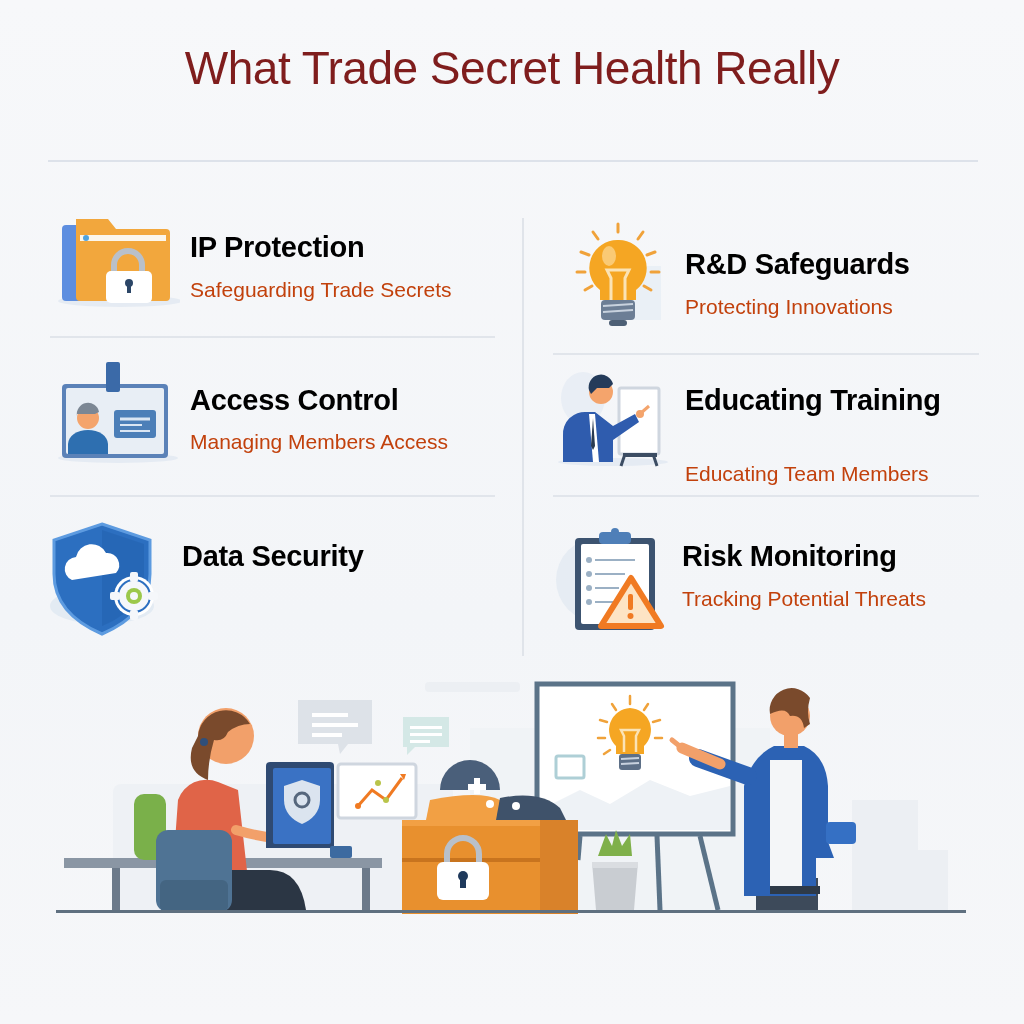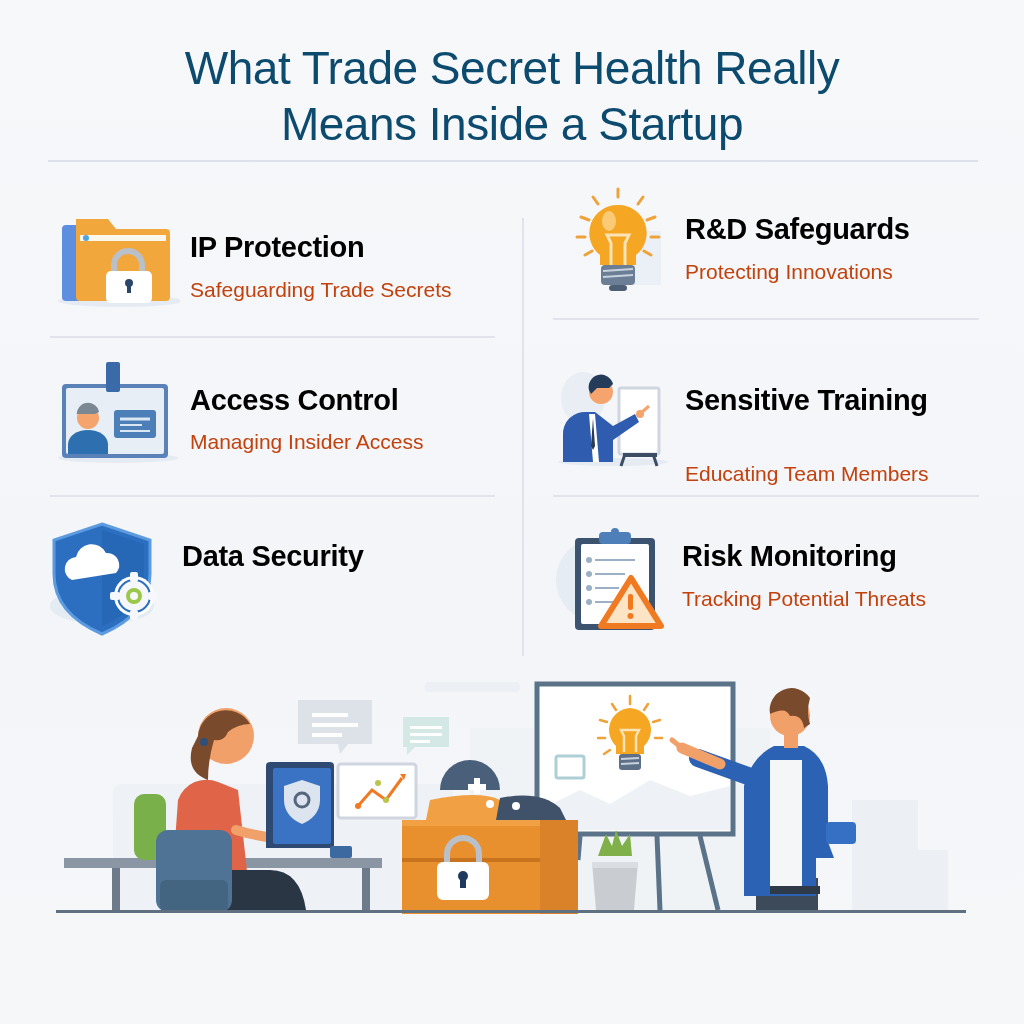--- a/index.html
+++ b/index.html
@@ -4,21 +4,21 @@
   <style>
     * { box-sizing: border-box; margin: 0; padding: 0; }
     html, body { width: 1024px; height: 1024px; overflow: hidden; }
     body {
       background: linear-gradient(180deg, #f7f8fa 0%, #f3f5f8 60%, #f6f7f9 100%);
       font-family: "Liberation Sans", "DejaVu Sans", sans-serif;
       position: relative;
     }
     .title {
       position: absolute; left: 0; top: 40px; width: 1024px;
-      text-align: center; color: #0c4a6e; font-weight: 400;
+      text-align: center; color: #7f1d1d; font-weight: 400;
       font-size: 46px; line-height: 56px; letter-spacing: -0.5px;
     }
     .title span { display: block; }
     .hr-top {
       position: absolute; left: 48px; top: 160px; width: 930px; height: 2px;
       background: #dde2ea;
     }
     .vdiv {
       position: absolute; left: 522px; top: 218px; width: 2px; height: 438px;
       background: #e0e4ea;
@@ -39,21 +39,20 @@
     .card .hr {
       position: absolute; height: 2px; background: #e1e5eb;
     }
     .scene { position: absolute; left: 0; top: 660px; width: 1024px; height: 290px; }
   </style>
 </head>
 <body>
 
 <h1 class="title">
   <span>What Trade Secret Health Really</span>
-  <span>Means Inside a Startup</span>
 </h1>
 <div class="hr-top"></div>
 <div class="vdiv"></div>
 
 <div class="card" style="left:50px; top:205px; width:445px;">
   <svg class="icon" viewBox="0 0 130 110" style="left:0;top:0;width:130px;height:110px;">
     <ellipse cx="70" cy="96" rx="62" ry="6" fill="#e5ebf3"></ellipse>
     <rect x="12" y="20" width="26" height="76" rx="4" fill="#5d8ee0"></rect>
     <path d="M26 14 h32 l8 10 h50 a4 4 0 0 1 4 4 v64 a4 4 0 0 1 -4 4 h-86 a4 4 0 0 1 -4 -4 z" fill="#f2a73d"></path>
     <rect x="30" y="30" width="86" height="6" fill="#fbf6ec"></rect>
@@ -61,21 +60,21 @@
     <path d="M64 70 v-10 a14 14 0 0 1 28 0 v10" fill="none" stroke="#b9c0c9" stroke-width="6"></path>
     <rect x="56" y="66" width="46" height="32" rx="5" fill="#ffffff"></rect>
     <circle cx="79" cy="78" r="4" fill="#2c4667"></circle>
     <rect x="77" y="79" width="4" height="9" fill="#2c4667"></rect>
   </svg>
   <div class="head" style="left:140px;top:26px;">IP Protection</div>
   <div class="sub" style="left:140px;top:73px;">Safeguarding Trade Secrets</div>
   <div class="hr" style="left:0;top:131px;width:445px;"></div>
 </div>
 
-<div class="card" style="left:553px; top:187px; width:426px;">
+<div class="card" style="left:553px; top:222px; width:426px;">
   <svg class="icon" viewBox="0 0 130 110" style="left:0;top:0;width:130px;height:110px;">
     <rect x="78" y="44" width="30" height="54" fill="#eaf0f6"></rect>
     <g stroke="#f0a23a" stroke-width="3" stroke-linecap="round">
       <line x1="65" y1="2" x2="65" y2="10"></line>
       <line x1="40" y1="10" x2="45" y2="17"></line>
       <line x1="90" y1="10" x2="85" y2="17"></line>
       <line x1="28" y1="30" x2="36" y2="33"></line>
       <line x1="102" y1="30" x2="94" y2="33"></line>
       <line x1="24" y1="50" x2="32" y2="50"></line>
       <line x1="106" y1="50" x2="98" y2="50"></line>
@@ -103,41 +102,41 @@
     <rect x="56" y="4" width="14" height="30" rx="2" fill="#3b6aa8"></rect>
     <circle cx="38" cy="60" r="11" fill="#f4a46c"></circle>
     <path d="M27 58 a11 11 0 0 1 22 -4 l-4 2 h-18 z" fill="#7c8794"></path>
     <path d="M18 96 v-10 a20 14 0 0 1 40 0 v10 z" fill="#2e6fb0"></path>
     <rect x="64" y="52" width="42" height="28" rx="3" fill="#4c7fb8"></rect>
     <line x1="70" y1="61" x2="100" y2="61" stroke="#dbe6f3" stroke-width="3"></line>
     <line x1="70" y1="67" x2="92" y2="67" stroke="#dbe6f3" stroke-width="2"></line>
     <line x1="70" y1="73" x2="100" y2="73" stroke="#dbe6f3" stroke-width="2"></line>
   </svg>
   <div class="head" style="left:140px;top:26px;">Access Control</div>
-  <div class="sub" style="left:140px;top:72px;">Managing Insider Access</div>
+  <div class="sub" style="left:140px;top:72px;">Managing Members Access</div>
   <div class="hr" style="left:0;top:137px;width:445px;"></div>
 </div>
 
 <div class="card" style="left:553px; top:358px; width:426px;">
   <svg class="icon" viewBox="0 0 130 110" style="left:0;top:0;width:130px;height:110px;">
     <ellipse cx="30" cy="40" rx="22" ry="26" fill="#e9eef5"></ellipse>
     <ellipse cx="60" cy="104" rx="55" ry="4" fill="#e5ebf3"></ellipse>
     <rect x="66" y="30" width="40" height="66" rx="2" fill="#ffffff" stroke="#cfd6df" stroke-width="3"></rect>
     <line x1="72" y1="96" x2="68" y2="108" stroke="#3c4d63" stroke-width="3"></line>
     <line x1="100" y1="96" x2="104" y2="108" stroke="#3c4d63" stroke-width="3"></line>
     <rect x="70" y="95" width="34" height="4" fill="#3c4d63"></rect>
     <path d="M10 104 v-26 a22 22 0 0 1 24 -24 h8 l18 14 l22 -12 l4 8 l-26 18 v22 z" fill="#2f5cae"></path>
     <path d="M36 56 l6 0 l4 48 l-6 0 z" fill="#ffffff"></path>
     <path d="M40 60 l2 28 l-2 4 l-2 -4 z" fill="#2a3b52"></path>
     <circle cx="48" cy="34" r="12" fill="#f4a46c"></circle>
     <path d="M36 32 a12 12 0 0 1 24 -6 l-4 4 h-12 l-6 6 z" fill="#243b5a"></path>
     <circle cx="87" cy="56" r="4" fill="#f4a46c"></circle>
     <line x1="88" y1="55" x2="96" y2="48" stroke="#f4a46c" stroke-width="3"></line>
   </svg>
-  <div class="head" style="left:132px;top:26px;">Sensitive Training</div>
+  <div class="head" style="left:132px;top:26px;">Educating Training</div>
   <div class="sub" style="left:132px;top:72px;margin-top:32px;">Educating Team Members</div>
   <div class="hr" style="left:0;top:137px;width:426px;"></div>
 </div>
 
 <div class="card" style="left:42px; top:518px; width:460px;">
   <svg class="icon" viewBox="0 0 130 120" style="left:0;top:0;width:130px;height:120px;">
     <ellipse cx="60" cy="88" rx="52" ry="18" fill="#e3ebf3"></ellipse>
     <path d="M60 6 l48 16 v34 c0 30 -20 48 -48 60 c-28 -12 -48 -30 -48 -60 v-34 z" fill="#2c6fc0" stroke="#5d9be0" stroke-width="3"></path>
     <path d="M60 12 l42 14 v30 c0 26 -18 42 -42 52 z" fill="#1f5ca8" opacity="0.4"></path>
     <path d="M30 62 a12 12 0 0 1 4 -23 a16 16 0 0 1 30 -4 a12 12 0 0 1 10 20 z" fill="#ffffff"></path>

